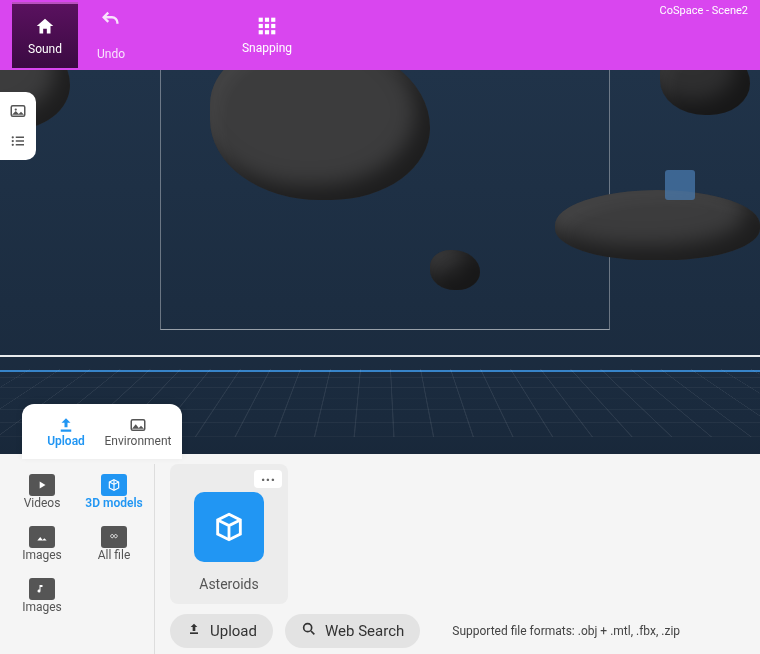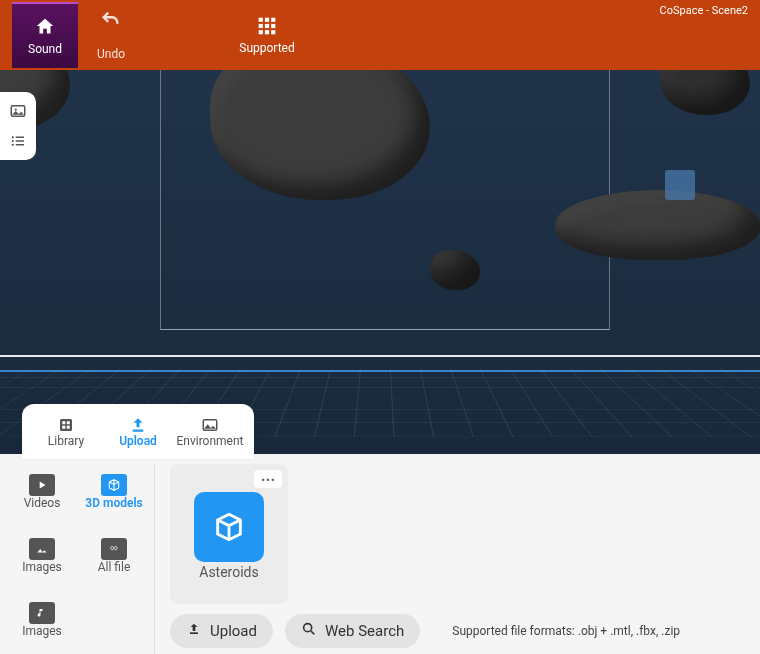--- a/index.html
+++ b/index.html
@@ -1,21 +1,21 @@
 <!DOCTYPE html>
 <html><head>
 <meta charset="utf-8">
 <style>
   * { box-sizing: border-box; margin: 0; padding: 0; font-family: -apple-system, BlinkMacSystemFont, "Segoe UI", Roboto, sans-serif; }
   body { width: 760px; height: 654px; overflow: hidden; background: #2a3d52; position: relative; }
 
   
   .topbar {
     height: 70px;
-    background: #c2410c;
+    background: #d946ef;
     display: flex;
     align-items: center;
     position: relative;
     padding-left: 12px;
   }
   .app-title {
     position: absolute;
     top: 4px;
     right: 12px;
     color: #fff;
@@ -148,21 +148,21 @@
     position: absolute;
     top: 10px; left: 0;
     width: 155px;
     height: 190px;
     border-right: 1px solid #ddd;
     padding: 6px 0 0 6px;
   }
   .filter-grid {
     display: flex;
     flex-wrap: wrap;
-    gap: 20px 0;
+    gap: 8px 0;
   }
   .filter-item {
     width: 72px;
     display: flex;
     flex-direction: column;
     align-items: center;
     font-size: 12px;
     color: #555;
     cursor: pointer;
     padding: 4px 0;
@@ -194,21 +194,21 @@
     cursor: pointer;
   }
   .asset-thumb {
     width: 70px; height: 70px;
     background: #2196f3;
     border-radius: 10px;
     margin-top: 20px;
     display:flex; align-items:center; justify-content:center;
   }
   .asset-label {
-    margin-top: 2px;
+    margin-top: 14px;
     font-size: 14px;
     color: #555;
   }
   .asset-menu {
     position: absolute;
     top: 6px; right: 6px;
     width: 28px; height: 18px;
     background: #fff;
     border-radius: 4px;
     display:flex; align-items:center; justify-content:center;
@@ -277,21 +277,21 @@
           <rect x="9.5" y="2" width="5" height="5"></rect>
           <rect x="17" y="2" width="5" height="5"></rect>
         <rect x="2" y="9.5" width="5" height="5"></rect>
           <rect x="9.5" y="9.5" width="5" height="5"></rect>
           <rect x="17" y="9.5" width="5" height="5"></rect>
         <rect x="2" y="17" width="5" height="5"></rect>
           <rect x="9.5" y="17" width="5" height="5"></rect>
           <rect x="17" y="17" width="5" height="5"></rect>
       </svg>
     </span>
-    <span class="tb-label">Supported</span>
+    <span class="tb-label">Snapping</span>
   </div>
 </div>
 
 <div class="viewport">
   <div class="camera-frame"></div>
   <div class="rock" style="top:-40px;left:-60px;width:130px;height:100px;"></div>
   <div class="rock" style="top:-30px;left:210px;width:220px;height:160px;"></div>
   <div class="rock dark" style="top:180px;left:430px;width:50px;height:40px;"></div>
   <div class="rock dark" style="top:-25px;left:660px;width:90px;height:70px;"></div>
   <div class="rock" style="top:120px;left:555px;width:205px;height:70px;border-radius:50% 50% 45% 45%;"></div>
@@ -316,32 +316,20 @@
         <circle cx="5" cy="12" r="1.5"></circle>
         <rect x="9" y="11" width="11" height="2"></rect>
         <circle cx="5" cy="17" r="1.5"></circle>
         <rect x="9" y="16" width="11" height="2"></rect>
       </svg>
   </div>
 </div>
 
 <div class="lower-panel">
   <div class="tabs-wrap">
-    <div class="tab-btn">
-      <span class="tb-icon">
-        <svg viewBox="0 0 24 24" width="18" height="18" fill="#555">
-            <rect x="4" y="4" width="16" height="16" rx="2"></rect>
-            <rect x="7" y="7" width="4" height="4" fill="#fff"></rect>
-            <rect x="13" y="7" width="4" height="4" fill="#fff"></rect>
-            <rect x="7" y="13" width="4" height="4" fill="#fff"></rect>
-            <rect x="13" y="13" width="4" height="4" fill="#fff"></rect>
-          </svg>
-      </span>
-      <span>Library</span>
-    </div>
     <div class="tab-btn active">
       <span class="tb-icon">
         <svg viewBox="0 0 24 24" width="18" height="18" fill="#2196f3">
             <path d="M12 3l6 6h-4v6h-4V9H6z"></path>
             <rect x="5" y="18" width="14" height="3"></rect>
           </svg>
       </span>
       <span>Upload</span>
     </div>
     <div class="tab-btn">

